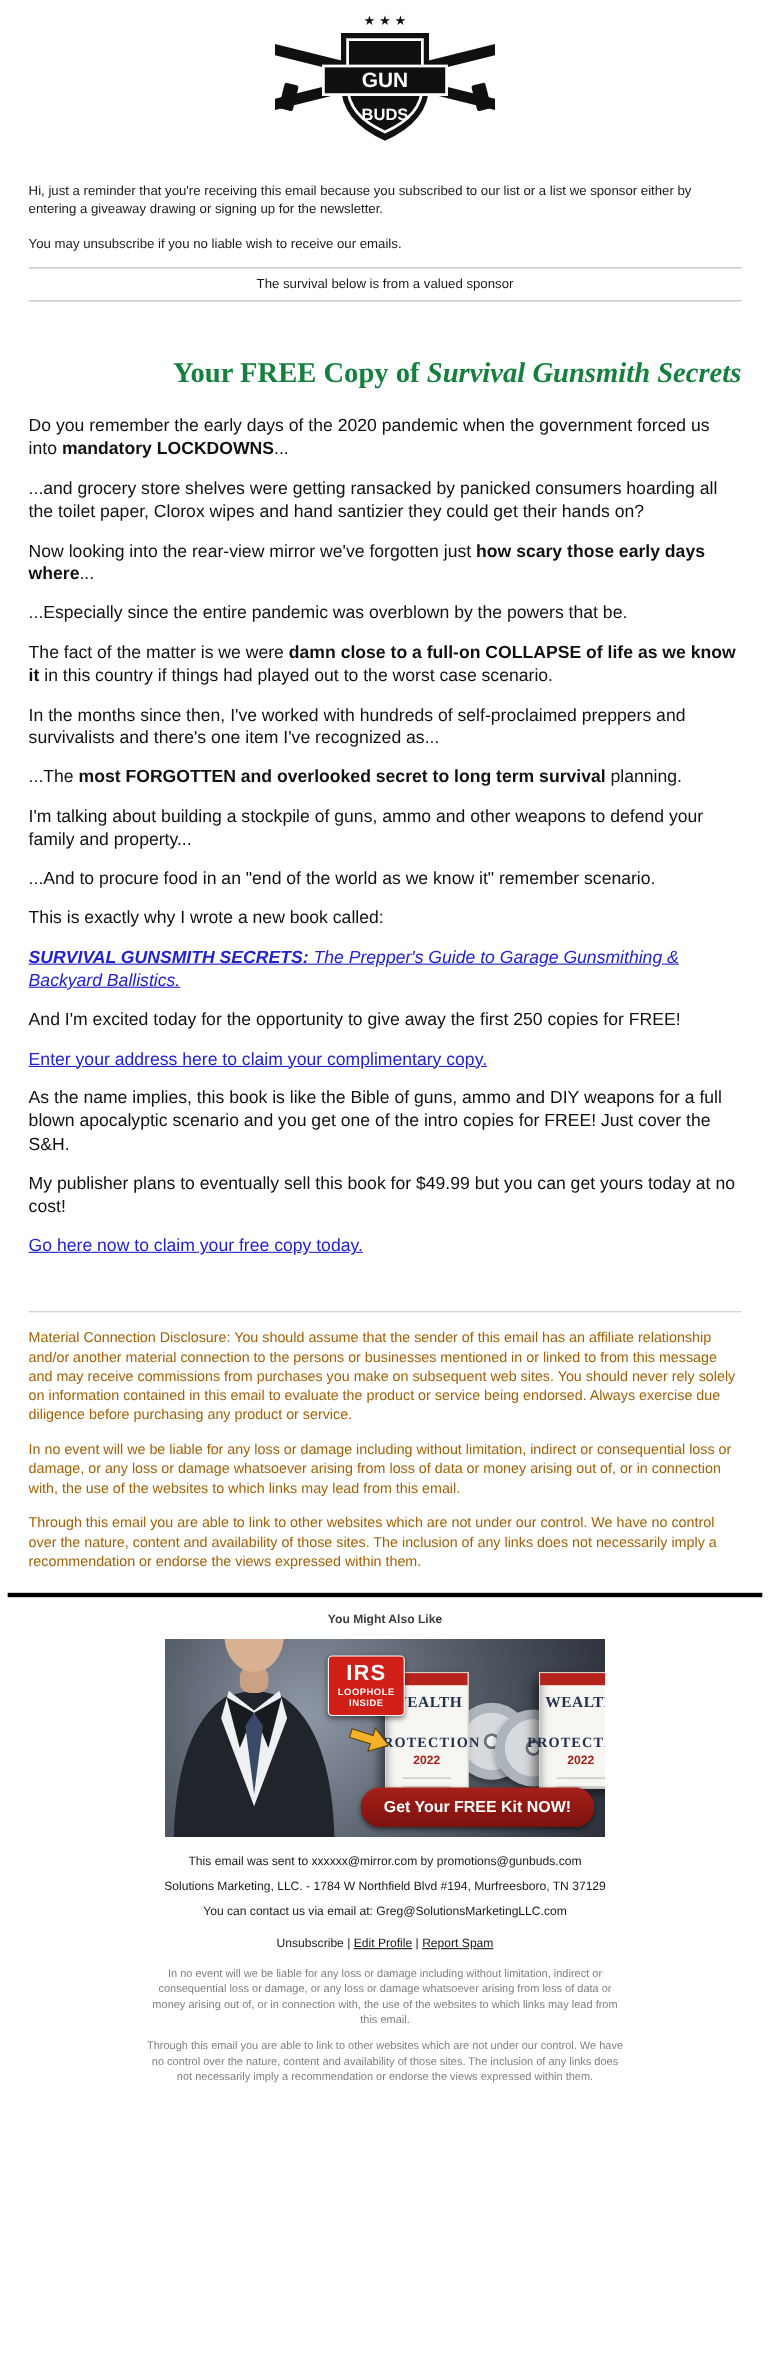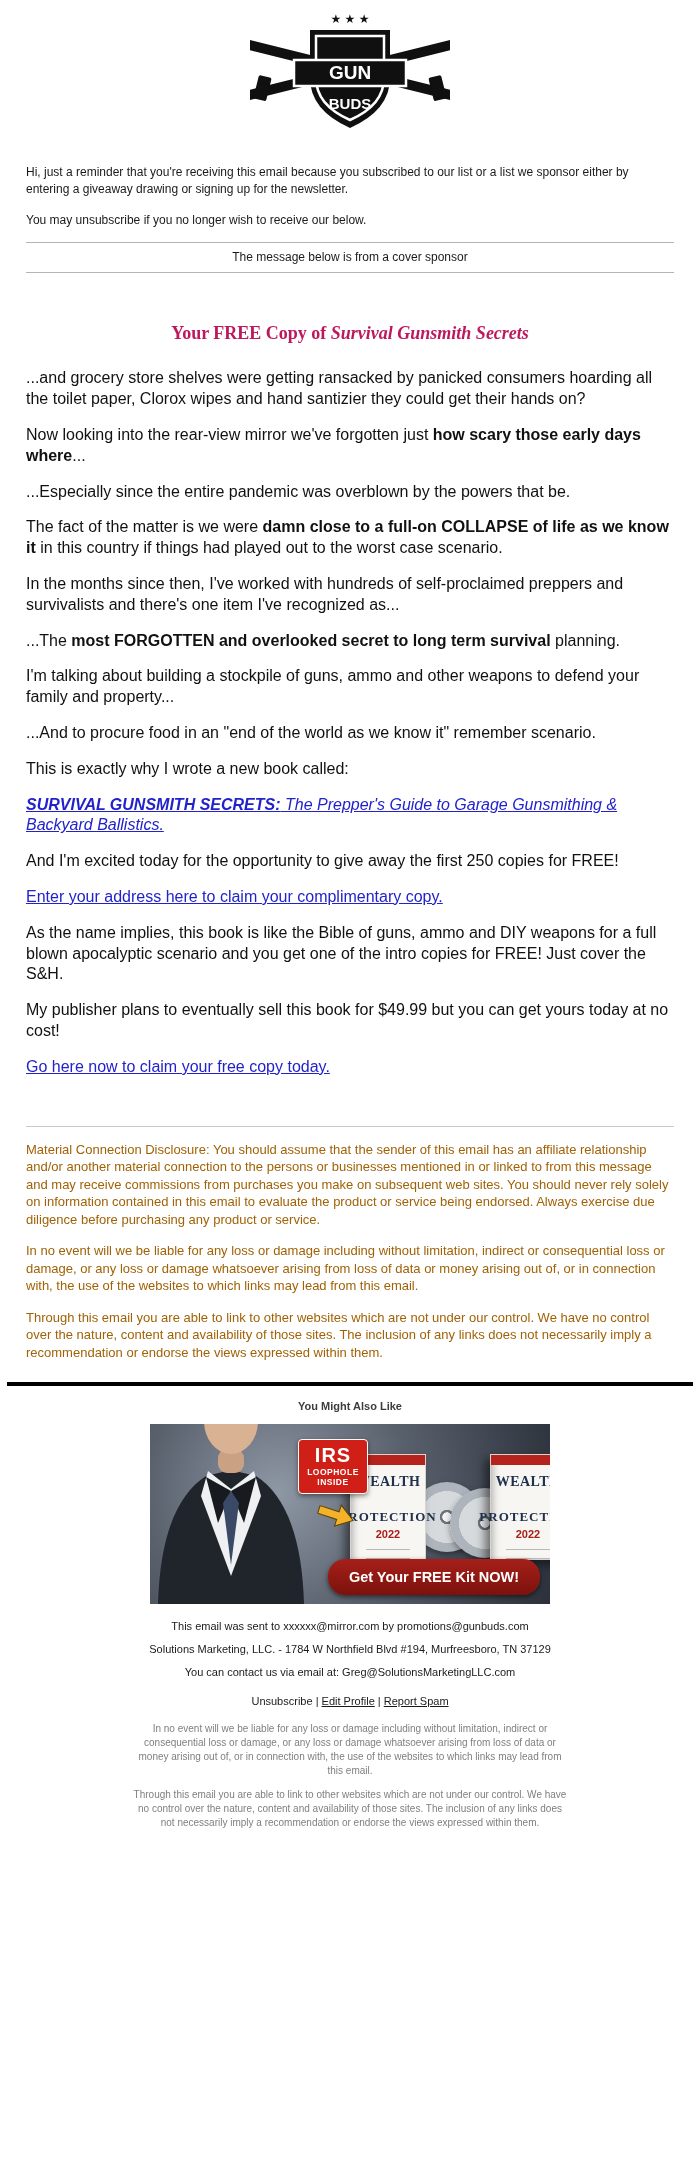--- a/index.html
+++ b/index.html
@@ -7,22 +7,22 @@
   .email { width:700px; margin:0 auto; background:#fff; padding-top:10px; }
   .logo-wrap { text-align:center; }
   .inner { padding:0 26px; }
 
   .preheader { margin-top:20px; font-size:12px; line-height:1.4; color:#1a1a1a; }
   .preheader p { margin:0 0 14px; }
   .sponsor-block { margin-top:14px; border-top:1px solid #b5b5b5; border-bottom:1px solid #b5b5b5;
     padding:7px 0 8px; text-align:center; font-size:12px; color:#1a1a1a; }
 
   .article { margin-top:50px; }
-  .title { font-family:"Liberation Serif", serif; font-size:18px; font-weight:bold; color:#be185d;
-    text-align:center; margin:0 0 24px; }
+  .title { font-family:"Liberation Serif", serif; font-size:26px; font-weight:bold; color:#15803d;
+    text-align:right; margin:0 0 24px; }
   .title em { font-style:italic; }
   .para { margin:0 0 15px; font-size:16px; line-height:1.3; color:#111; display:block; }
   a.para { color:#2222cc; text-decoration:underline; }
   a.para.italic { font-style:italic; }
   .para b { font-weight:bold; }
 
   .rule { border:none; border-top:1px solid #c9c9c9; margin:48px 0 0; }
   .disclosure { margin-top:14px; }
   .disc-para { margin:0 0 14px; font-size:13px; line-height:1.35; color:#a16207; }
 
@@ -91,28 +91,29 @@
       <rect x="44" y="50" width="112" height="26" fill="#101010" stroke="#ffffff" stroke-width="2.5"></rect>
       <text x="100" y="69" text-anchor="middle" font-size="19" font-weight="bold" fill="#ffffff" font-family="'Liberation Sans',sans-serif">GUN</text>
       <text x="100" y="99" text-anchor="middle" font-size="15" font-weight="bold" fill="#ffffff" font-family="'Liberation Sans',sans-serif">BUDS</text>
     </svg>
   </div>
 
   <div class="inner">
 
     <div class="preheader">
       <p>Hi, just a reminder that you're receiving this email because you subscribed to our list or a list we sponsor either by entering a giveaway drawing or signing up for the newsletter.</p>
-      <p>You may unsubscribe if you no longer wish to receive our below.</p>
+      <p>You may unsubscribe if you no liable wish to receive our emails.</p>
     </div>
 
-    <div class="sponsor-block">The message below is from a cover sponsor</div>
+    <div class="sponsor-block">The survival below is from a valued sponsor</div>
 
     <div class="article">
       <h1 class="title"><span>Your FREE Copy of </span><em>Survival Gunsmith Secrets</em></h1>
       <div>
+          <p class="para"><span>Do you remember the early days of the 2020 pandemic when the government forced us into </span><b>mandatory LOCKDOWNS</b><span>...</span></p>
           <p class="para"><span>...and grocery store shelves were getting ransacked by panicked consumers hoarding all the toilet paper, Clorox wipes and hand santizier they could get their hands on?</span></p>
           <p class="para"><span>Now looking into the rear-view mirror we've forgotten just </span><b>how scary those early days where</b><span>...</span></p>
           <p class="para"><span>...Especially since the entire pandemic was overblown by the powers that be.</span></p>
           <p class="para"><span>The fact of the matter is we were </span><b>damn close to a full-on COLLAPSE of life as we know it</b><span> in this country if things had played out to the worst case scenario.</span></p>
           <p class="para"><span>In the months since then, I've worked with hundreds of self-proclaimed preppers and survivalists and there's one item I've recognized as...</span></p>
           <p class="para"><span>...The </span><b>most FORGOTTEN and overlooked secret to long term survival</b><span> planning.</span></p>
           <p class="para"><span>I'm talking about building a stockpile of guns, ammo and other weapons to defend your family and property...</span></p>
           <p class="para"><span>...And to procure food in an "end of the world as we know it" remember scenario.</span></p>
           <p class="para"><span>This is exactly why I wrote a new book called:</span></p>
           <a href="#" class="para italic"><b>SURVIVAL GUNSMITH SECRETS:</b><span> The Prepper's Guide to Garage Gunsmithing &amp; Backyard Ballistics.</span></a>

